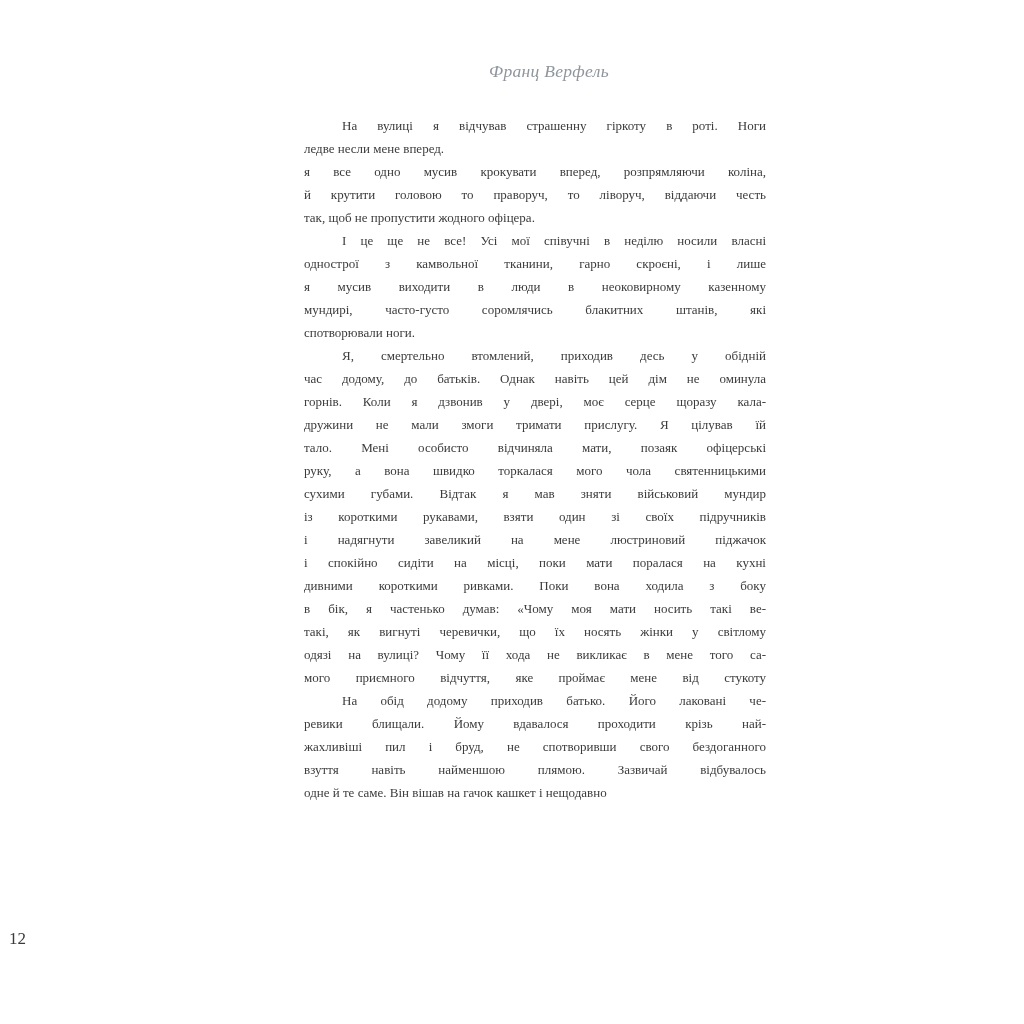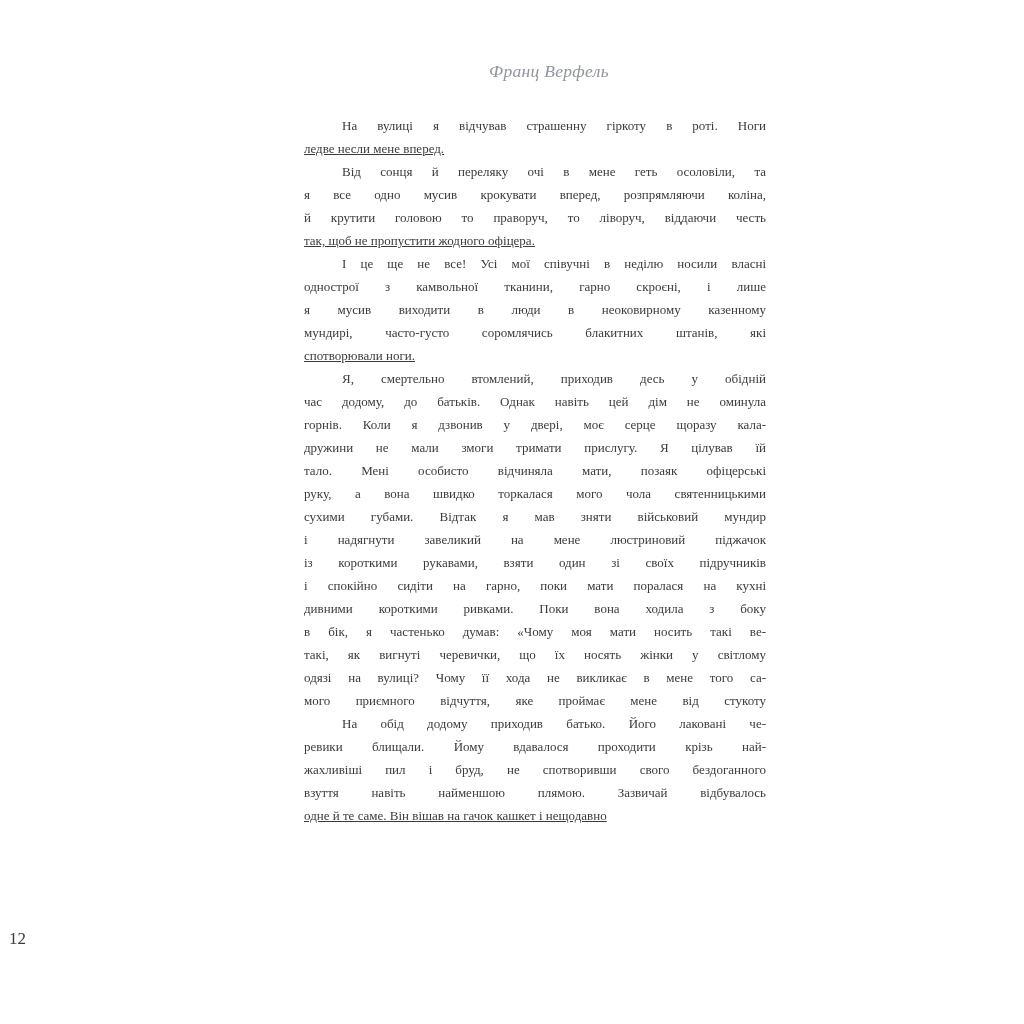--- a/index.html
+++ b/index.html
@@ -41,60 +41,58 @@
     white-space: nowrap;
     text-align: justify;
     text-align-last: justify;
   }
   .body-text .line.first {
     text-indent: 38px;
   }
   .body-text .line.last {
     text-align: center;
     text-align-last: left;
-    text-decoration: underline;
   }
   .page-number {
     position: absolute;
     top: 929px;
     left: 9px;
     width: 1024px;
     text-align: left;
     font-size: 17px;
     color: var(--text-color, #3b3b3b);
   }
 </style>
 </head>
 <body>
 
 <div id="page" style="--bg: #ffffff; --text-color: #3b3b3b; --header-color: #8f959d;">
   <div class="running-header">Франц Верфель</div>
 
   <div class="body-text">
       <div class="line first">На вулиці я відчував страшенну гіркоту в роті. Ноги</div>
       <div class="line last">ледве несли мене вперед.</div>
-      <div class="line first">Від сонця й переляку очі в мене геть осоловіли, та</div>
       <div class="line">я все одно мусив крокувати вперед, розпрямляючи коліна,</div>
       <div class="line">й крутити головою то праворуч, то ліворуч, віддаючи честь</div>
       <div class="line last">так, щоб не пропустити жодного офіцера.</div>
       <div class="line first">І це ще не все! Усі мої співучні в неділю носили власні</div>
       <div class="line">однострої з камвольної тканини, гарно скроєні, і лише</div>
       <div class="line">я мусив виходити в люди в неоковирному казенному</div>
       <div class="line">мундирі, часто-густо соромлячись блакитних штанів, які</div>
       <div class="line last">спотворювали ноги.</div>
       <div class="line first">Я, смертельно втомлений, приходив десь у обідній</div>
       <div class="line">час додому, до батьків. Однак навіть цей дім не оминула</div>
       <div class="line">горнів. Коли я дзвонив у двері, моє серце щоразу кала-</div>
       <div class="line">дружини не мали змоги тримати прислугу. Я цілував їй</div>
       <div class="line">тало. Мені особисто відчиняла мати, позаяк офіцерські</div>
       <div class="line">руку, а вона швидко торкалася мого чола святенницькими</div>
       <div class="line">сухими губами. Відтак я мав зняти військовий мундир</div>
+      <div class="line">із короткими рукавами, взяти один зі своїх підручників</div>
       <div class="line">і надягнути завеликий на мене люстриновий піджачок</div>
-      <div class="line">із короткими рукавами, взяти один зі своїх підручників</div>
-      <div class="line">і спокійно сидіти на гарно, поки мати поралася на кухні</div>
+      <div class="line">і спокійно сидіти на місці, поки мати поралася на кухні</div>
       <div class="line">дивними короткими ривками. Поки вона ходила з боку</div>
       <div class="line">в бік, я частенько думав: «Чому моя мати носить такі ве-</div>
       <div class="line">такі, як вигнуті черевички, що їх носять жінки у світлому</div>
       <div class="line">одязі на вулиці? Чому її хода не викликає в мене того са-</div>
       <div class="line">мого приємного відчуття, яке проймає мене від стукоту</div>
       <div class="line first">На обід додому приходив батько. Його лаковані че-</div>
       <div class="line">ревики блищали. Йому вдавалося проходити крізь най-</div>
       <div class="line">жахливіші пил і бруд, не спотворивши свого бездоганного</div>
       <div class="line">взуття навіть найменшою плямою. Зазвичай відбувалось</div>
       <div class="line last">одне й те саме. Він вішав на гачок кашкет і нещодавно</div>

